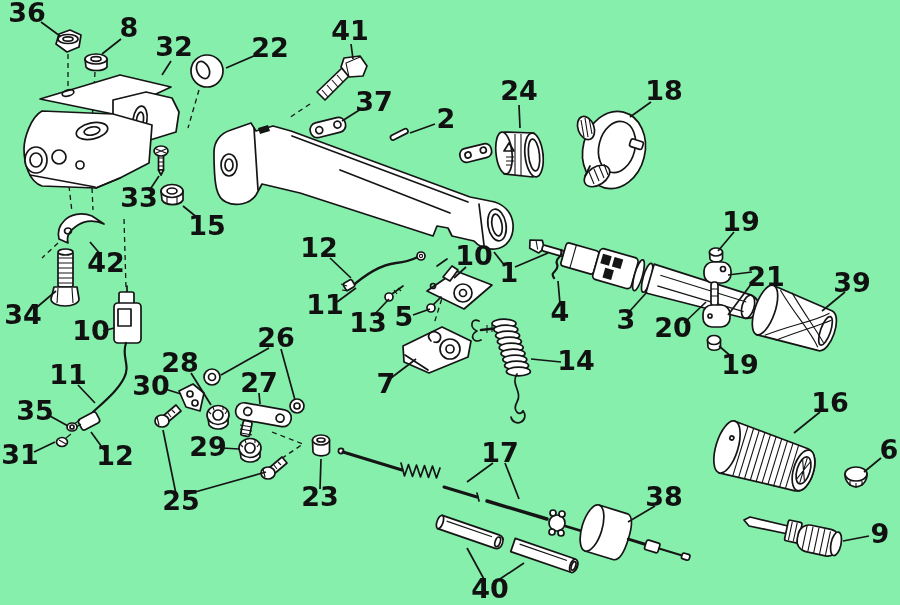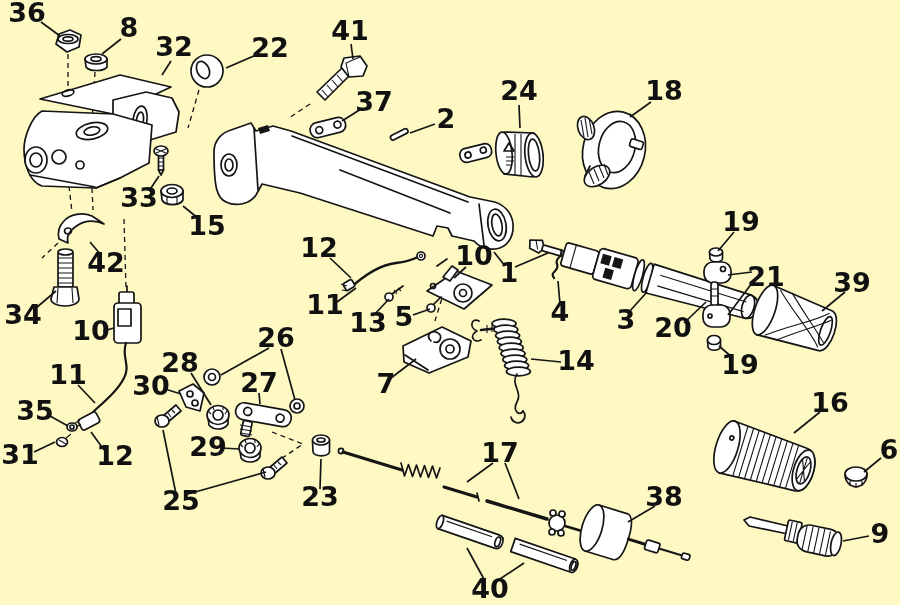--- a/index.html
+++ b/index.html
@@ -1,16 +1,16 @@
 <!DOCTYPE html>
 <html><head>
 <meta charset="utf-8">
 <style>
   html,body{margin:0;padding:0;background:#ffffff;}
-  .stage{position:relative;width:900px;height:605px;background:#fef9c3;overflow:hidden;
+  .stage{position:relative;width:900px;height:605px;background:#86efac;overflow:hidden;
          font-family:"DejaVu Sans","Liberation Sans",sans-serif;}
   #diagram{position:absolute;left:0;top:0;}
   #diagram .ln{stroke:#151515;fill:none;stroke-width:1.7;stroke-linecap:round;stroke-linejoin:round;}
   #diagram .f {stroke:#151515;fill:#ffffff;stroke-width:1.7;stroke-linecap:round;stroke-linejoin:round;}
   #diagram .thin{stroke:#151515;fill:none;stroke-width:1.1;}
   #diagram .dk{fill:#151515;stroke:none;}
   #diagram .dash{stroke:#151515;fill:none;stroke-width:1.3;stroke-dasharray:5 4;}
   #diagram .leader{stroke:#151515;stroke-width:1.7;}
   #diagram text.part-label{font-family:"DejaVu Sans","Liberation Sans",sans-serif;
          font-weight:bold;font-size:27px;fill:#111;text-anchor:middle;}

